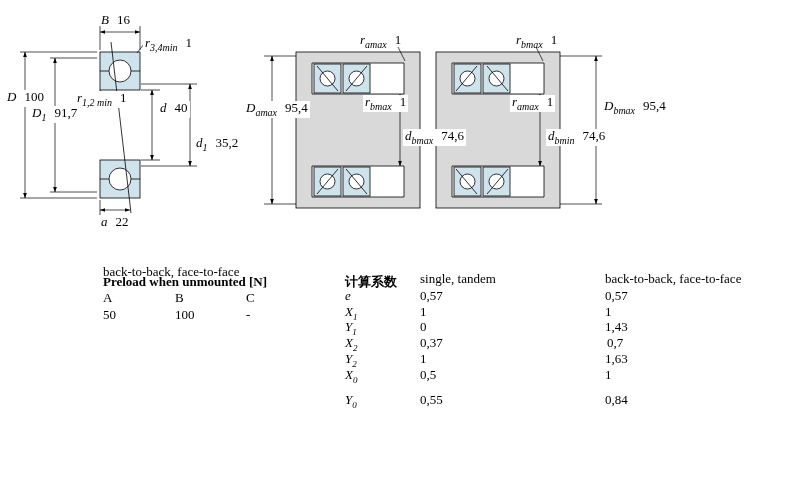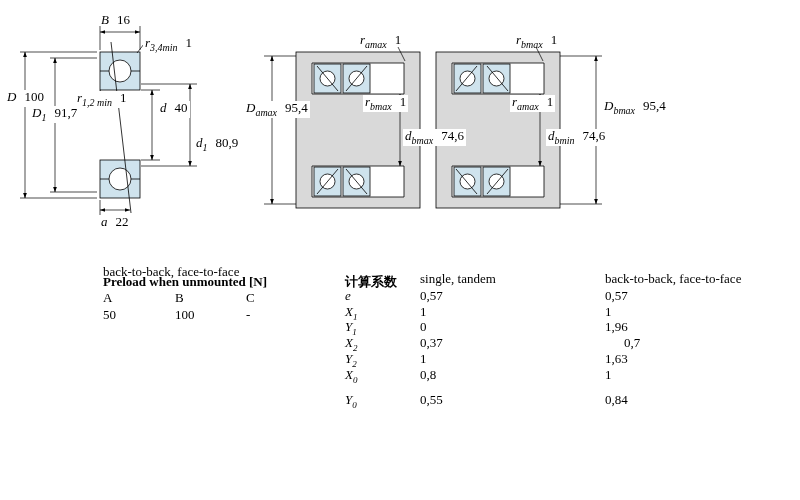--- a/index.html
+++ b/index.html
@@ -154,21 +154,21 @@
       </g>
     </g>
   </svg>
 
   <span class="dim" style="left:101px;top:13px"><span class="sym">B</span><sub></sub><span class="v">16</span></span>
   <span class="dim bg" style="left:143px;top:36px"><span class="sym">r</span><sub>3,4min</sub><span class="v">1</span></span>
   <span class="dim bg" style="left:5px;top:90px"><span class="sym">D</span><sub></sub><span class="v">100</span></span>
   <span class="dim bg" style="left:30px;top:106px"><span class="sym">D</span><sub>1</sub><span class="v">91,7</span></span>
   <span class="dim bg" style="left:75px;top:91px"><span class="sym">r</span><sub>1,2 min</sub><span class="v">1</span></span>
   <span class="dim bg" style="left:158px;top:101px"><span class="sym">d</span><sub></sub><span class="v">40</span></span>
-  <span class="dim bg" style="left:194px;top:136px"><span class="sym">d</span><sub>1</sub><span class="v">80,9</span></span>
+  <span class="dim bg" style="left:194px;top:136px"><span class="sym">d</span><sub>1</sub><span class="v">35,2</span></span>
   <span class="dim bg" style="left:99px;top:215px"><span class="sym">a</span><sub></sub><span class="v">22</span></span>
 
   <span class="dim" style="left:360px;top:33px"><span class="sym">r</span><sub>amax</sub><span class="v">1</span></span>
   <span class="dim bg" style="left:244px;top:101px"><span class="sym">D</span><sub>amax</sub><span class="v">95,4</span></span>
   <span class="dim bg" style="left:363px;top:95px"><span class="sym">r</span><sub>bmax</sub><span class="v">1</span></span>
   <span class="dim bg" style="left:403px;top:129px"><span class="sym">d</span><sub>bmax</sub><span class="v">74,6</span></span>
 
   <span class="dim" style="left:516px;top:33px"><span class="sym">r</span><sub>bmax</sub><span class="v">1</span></span>
   <span class="dim bg" style="left:510px;top:95px"><span class="sym">r</span><sub>amax</sub><span class="v">1</span></span>
   <span class="dim bg" style="left:602px;top:99px"><span class="sym">D</span><sub>bmax</sub><span class="v">95,4</span></span>
@@ -190,31 +190,31 @@
   <span class="txt sym-i" style="left:345px;top:289px"><span>e</span><sub></sub></span>
   <span class="txt" style="left:420px;top:289px">0,57</span>
   <span class="txt" style="left:605px;top:289px">0,57</span>
 
   <span class="txt sym-i" style="left:345px;top:305px"><span>X</span><sub>1</sub></span>
   <span class="txt" style="left:420px;top:305px">1</span>
   <span class="txt" style="left:605px;top:305px">1</span>
 
   <span class="txt sym-i" style="left:345px;top:320px"><span>Y</span><sub>1</sub></span>
   <span class="txt" style="left:420px;top:320px">0</span>
-  <span class="txt" style="left:605px;top:320px">1,96</span>
+  <span class="txt" style="left:605px;top:320px">1,43</span>
 
   <span class="txt sym-i" style="left:345px;top:336px"><span>X</span><sub>2</sub></span>
   <span class="txt" style="left:420px;top:336px">0,37</span>
-  <span class="txt" style="left:624px;top:336px">0,7</span>
+  <span class="txt" style="left:607px;top:336px">0,7</span>
 
   <span class="txt sym-i" style="left:345px;top:352px"><span>Y</span><sub>2</sub></span>
   <span class="txt" style="left:420px;top:352px">1</span>
   <span class="txt" style="left:605px;top:352px">1,63</span>
 
   <span class="txt sym-i" style="left:345px;top:368px"><span>X</span><sub>0</sub></span>
-  <span class="txt" style="left:420px;top:368px">0,8</span>
+  <span class="txt" style="left:420px;top:368px">0,5</span>
   <span class="txt" style="left:605px;top:368px">1</span>
 
   <span class="txt sym-i" style="left:345px;top:393px"><span>Y</span><sub>0</sub></span>
   <span class="txt" style="left:420px;top:393px">0,55</span>
   <span class="txt" style="left:605px;top:393px">0,84</span>
 
 </div>
 
 </body></html>

